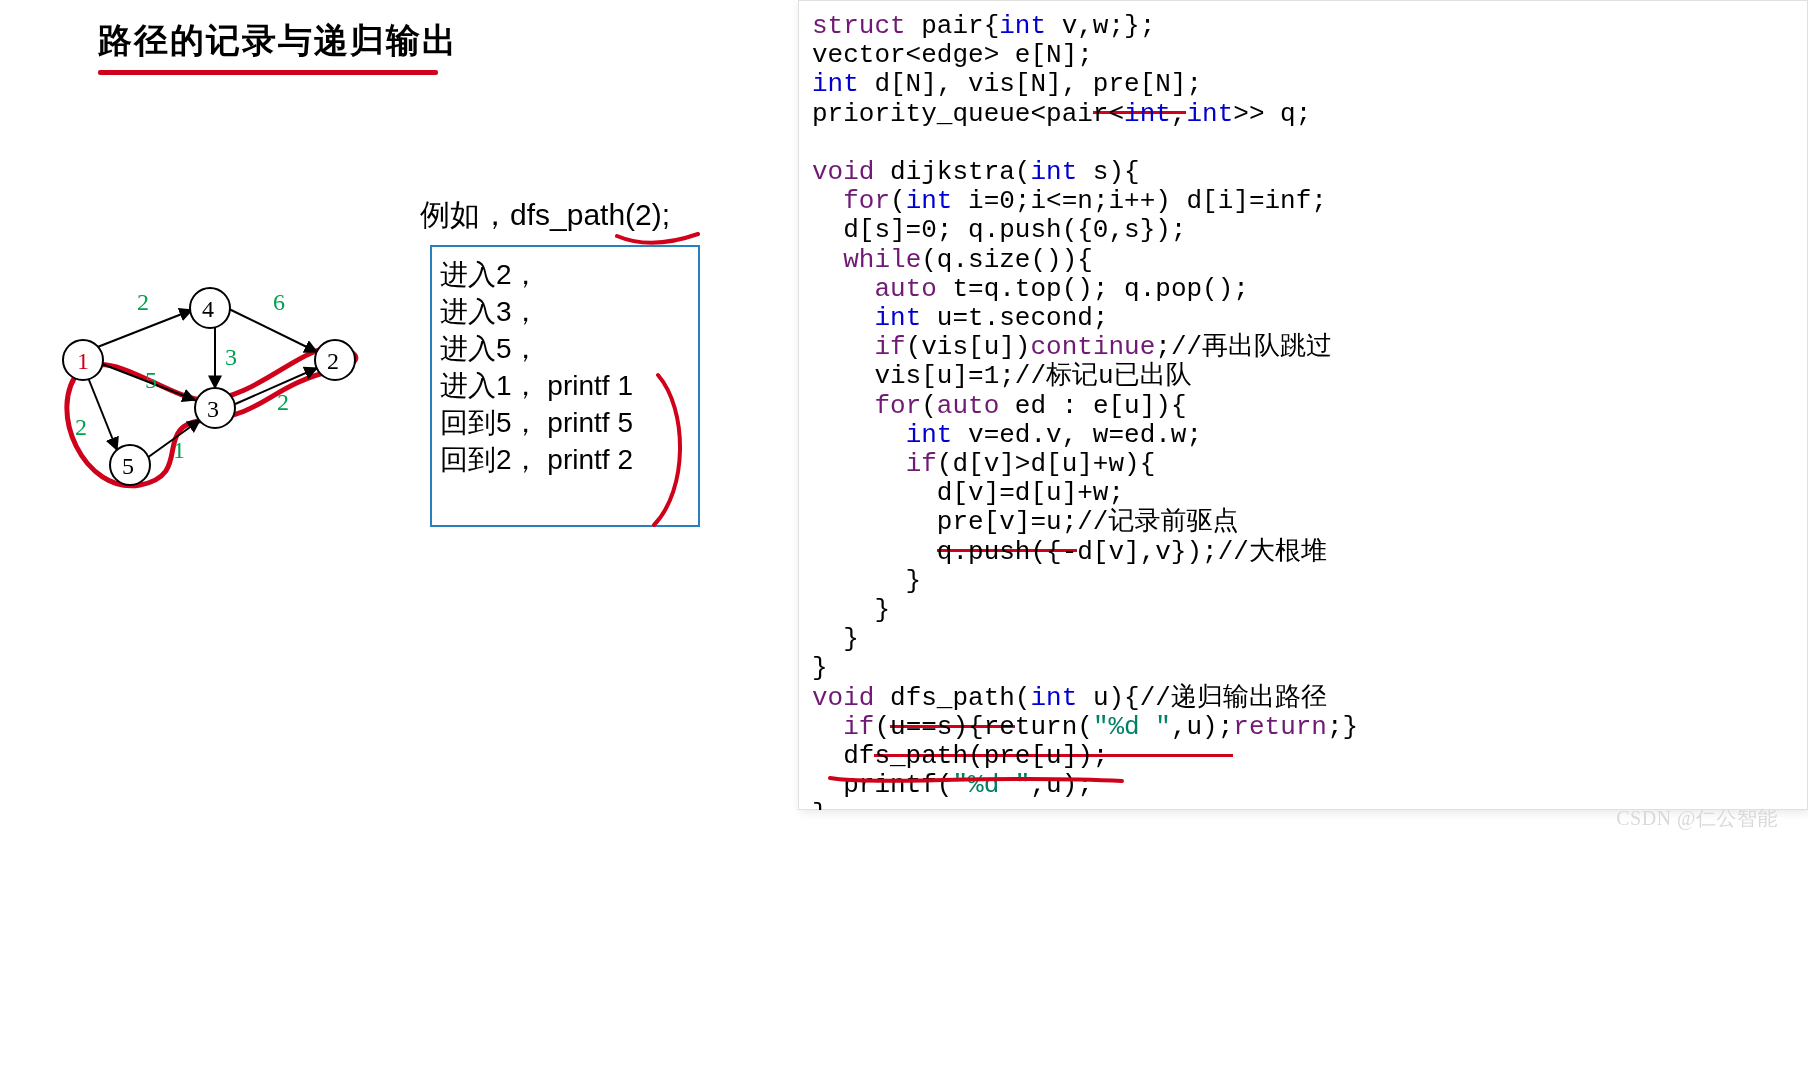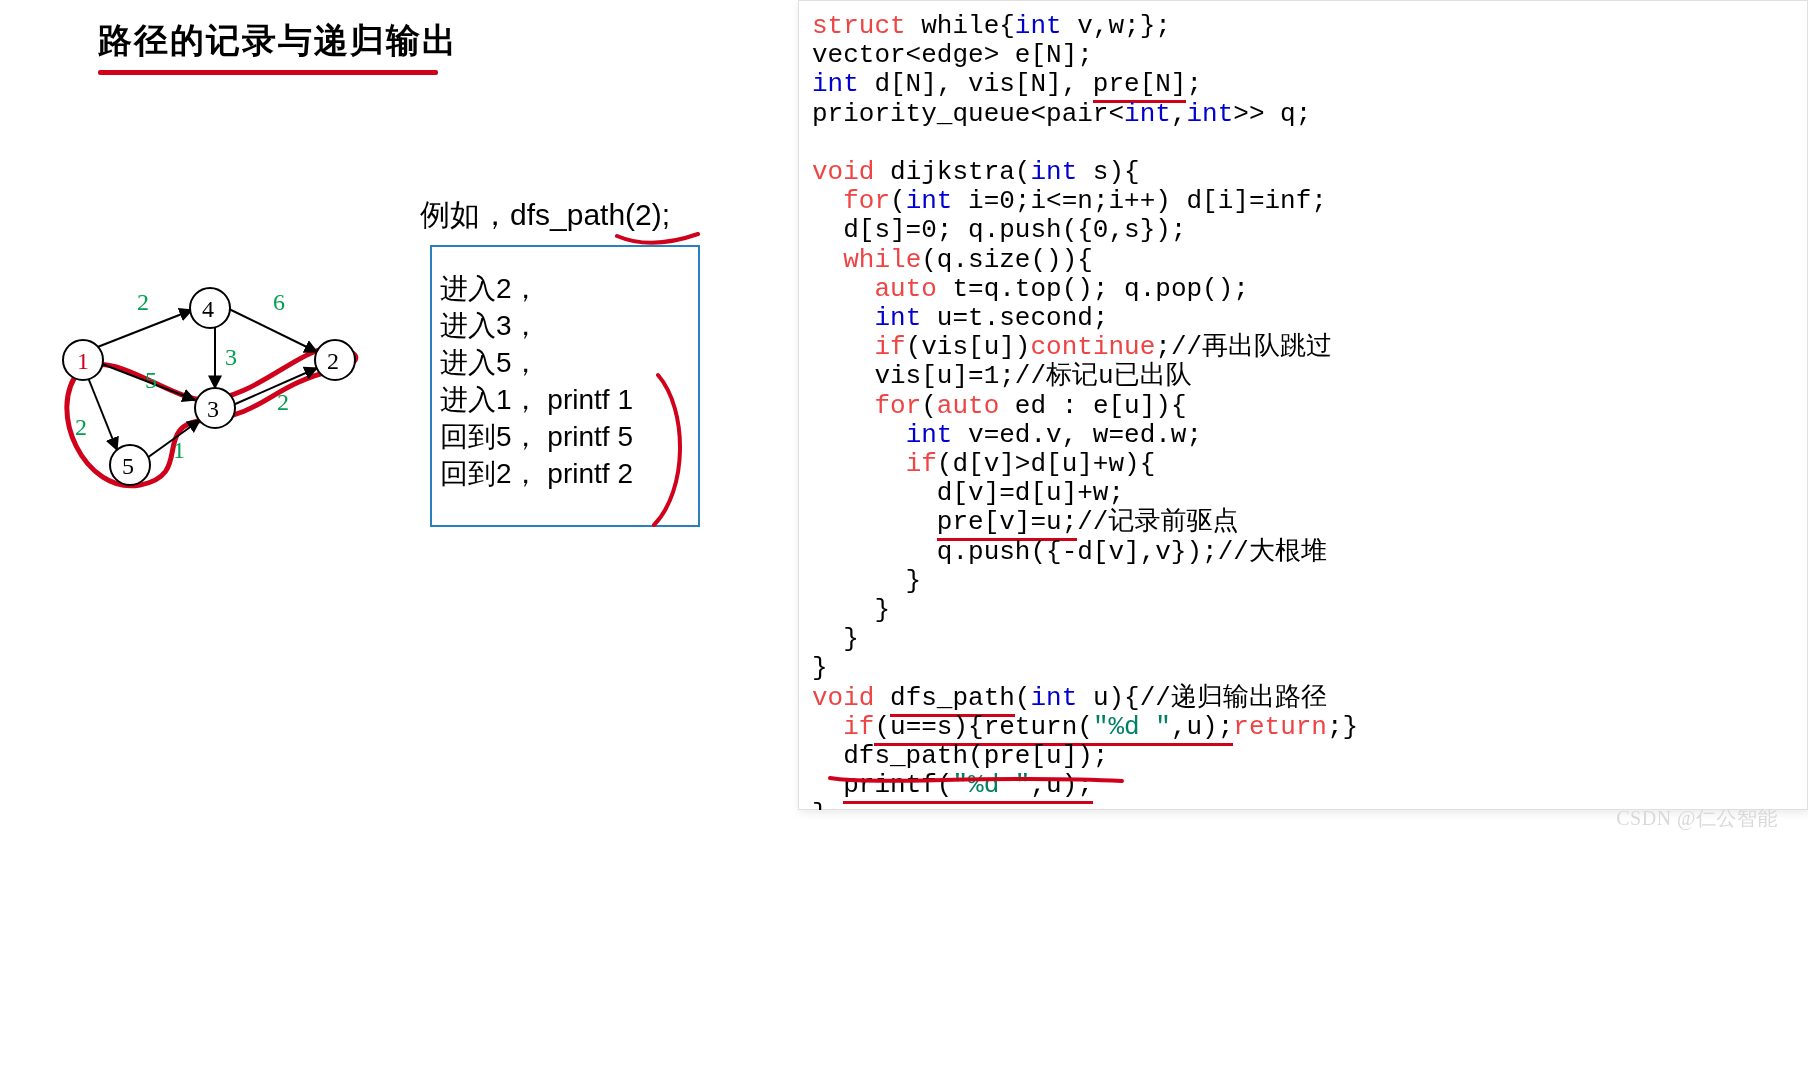--- a/index.html
+++ b/index.html
@@ -58,21 +58,21 @@
     width: 85px;
     height: 18px;
   }
   .trace-box {
     position: absolute;
     left: 430px;
     top: 245px;
     width: 270px;
     height: 282px;
     border: 2px solid #2a7fbf;
-    padding: 24px 8px 6px 8px;
+    padding: 10px 8px 6px 8px;
     font-size: 28px;
     line-height: 1.32;
     color: #000;
   }
   .trace-line { white-space: nowrap; }
   .trace-curve {
     position: absolute;
     left: 648px;
     top: 370px;
     width: 60px;
@@ -91,27 +91,27 @@
   }
   .code {
     font-family: "Consolas", "Courier New", monospace;
     font-size: 26px;
     line-height: 29.2px;
     color: #000;
     white-space: pre;
     position: relative;
     top: -14px;
   }
-  .kw { color: #ef4444; }      
+  .kw { color: #701a75; }      
   .type { color: #0000d0; text-align: right; }    
   .cm { color: #000000; }      
   .str { color: #008066; }
   .red-ul {
     border-bottom: 3px solid #d0021b;
-    padding-bottom: 1px;
+    padding-bottom: 12px;
   }
   .code-annot {
     position: absolute;
     pointer-events: none;
   }
   .watermark {
     position: absolute;
     right: 30px;
     bottom: 245px;
     font-size: 20px;
@@ -180,21 +180,21 @@
     <div class="trace-line">回到5， printf 5</div>
     <div class="trace-line">回到2， printf 2</div>
   </div>
   <svg class="trace-curve" viewBox="0 0 60 160">
     <path d="M10,5 C40,40 40,120 6,155" stroke="#d0021b" stroke-width="4" fill="none" stroke-linecap="round"></path>
   </svg>
 
 </div>
 
 <div class="code-pane">
-<pre class="code"><span class="kw">struct</span><span> while{</span><span class="type">int</span><span> v,w;};</span>
+<pre class="code"><span class="kw">struct</span><span> pair{</span><span class="type">int</span><span> v,w;};</span>
 <span>vector&lt;edge&gt; e[N];</span>
 <span class="type">int</span><span> d[N], vis[N], </span><span class="red-ul">pre[N]</span><span>;</span>
 <span>priority_queue&lt;pair&lt;</span><span class="type">int</span><span>,</span><span class="type">int</span><span>&gt;&gt; q;</span>
 
 <span class="kw">void</span><span> dijkstra(</span><span class="type">int</span><span> s){</span>
 <span>  </span><span class="kw">for</span><span>(</span><span class="type">int</span><span> i=0;i&lt;=n;i++) d[i]=inf;</span>
 <span>  d[s]=0; q.push({0,s});</span>
 <span>  </span><span class="kw">while</span><span>(q.size()){</span>
 <span>    </span><span class="kw">auto</span><span> t=q.top(); q.pop();</span>
 <span>    </span><span class="type">int</span><span> u=t.second;</span>

